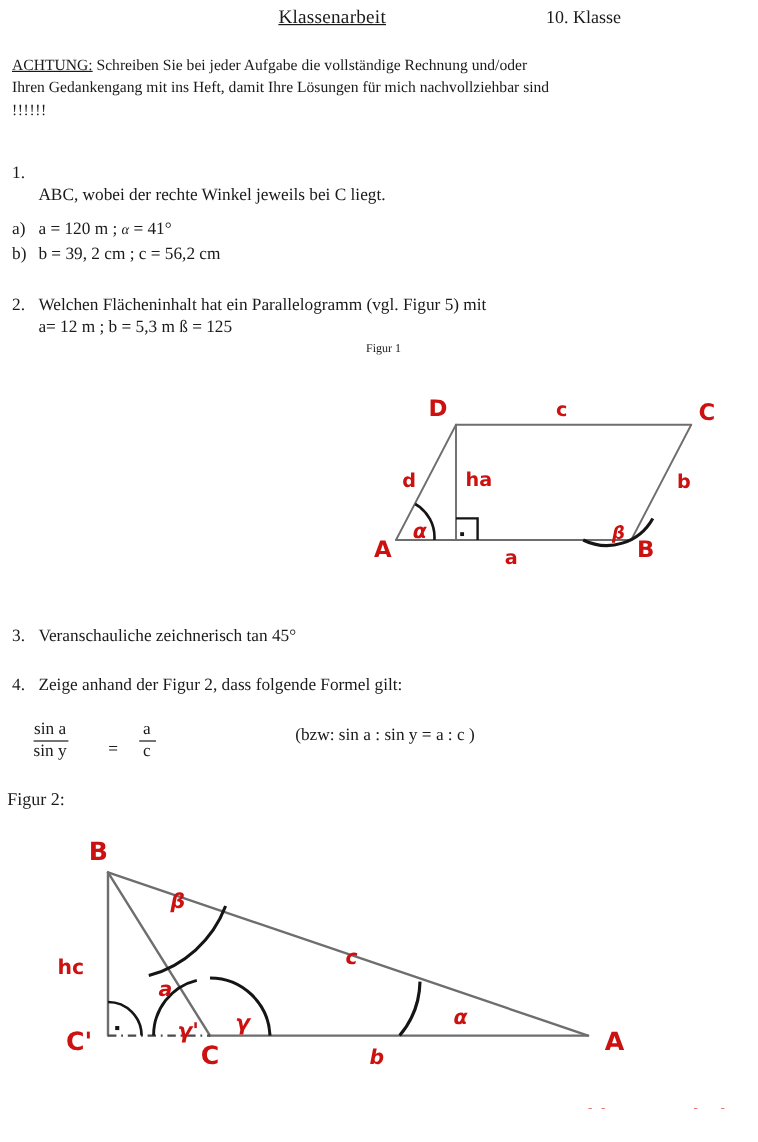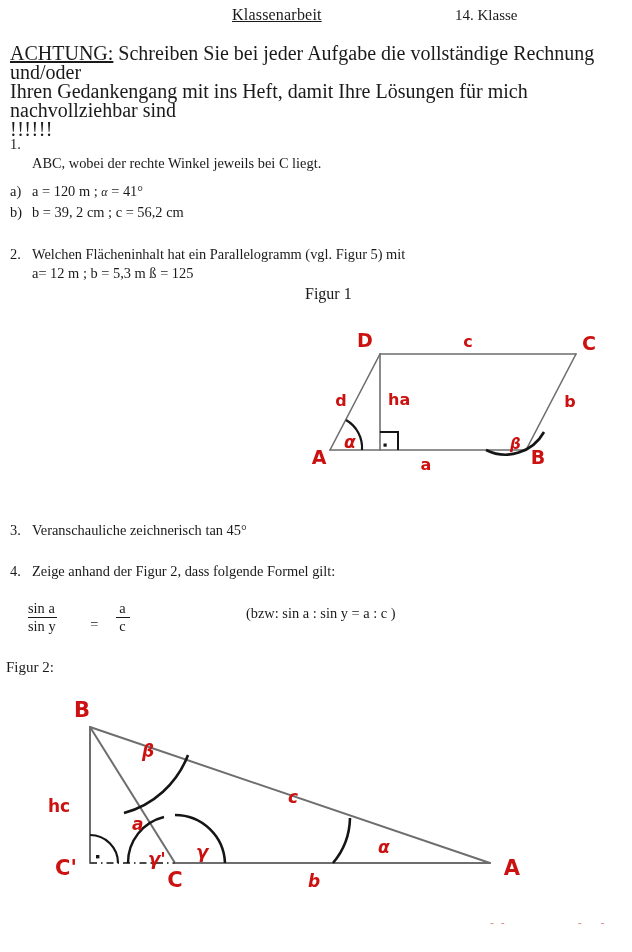--- a/index.html
+++ b/index.html
@@ -42,21 +42,21 @@
     top: 1px;
     font-size: 15px;
   }
 
   
   .notice {
     position: absolute;
     left: 10px;
     top: 44px;
     width: 614px;
-    font-size: 20px;
+    font-size: 13px;
     line-height: 19px;
   }
   .notice u { text-decoration: underline; }
   .notice .bangs { letter-spacing: .5px; }
 
   
   .task {
     position: absolute;
     font-size: 14.4px;
     line-height: 19px;
@@ -82,35 +82,35 @@
     top: 0;
     width: 22px;
   }
   .sub .body { margin-left: 22px; display: block; }
 
   .alpha-g { font-style: italic; font-size: 12px; }
 
   
   .fig-cap {
     position: absolute;
-    font-size: 16px;
+    font-size: 10px;
   }
 
   
   .formula {
     position: absolute;
     left: 28px;
     top: 600px;
     font-size: 14.4px;
     line-height: 17px;
   }
   .frac {
     display: inline-block;
     vertical-align: middle;
-    text-align: left;
+    text-align: center;
   }
   .frac .top {
     display: block;
     border-bottom: 1px solid #1a1a1a;
     padding: 0 1px 0 0;
   }
   .frac .bot { display: block; padding: 0 1px 0 0; }
   .eq-sign {
     display: inline-block;
     vertical-align: middle;
@@ -164,21 +164,21 @@
     font-style: italic;
   }
 </style>
 </head>
 <body>
 
 <div id="page">
 
   <div class="hdr">
     <div class="hdr-title">Klassenarbeit</div>
-    <div class="hdr-class">14. Klasse</div>
+    <div class="hdr-class">10. Klasse</div>
   </div>
 
   <div class="notice">
     <div>
       <u>ACHTUNG:</u>
       <span>Schreiben Sie bei jeder Aufgabe die vollständige Rechnung und/oder</span>
     </div>
     <div>Ihren Gedankengang mit ins Heft, damit Ihre Lösungen für mich nachvollziehbar sind</div>
     <div class="bangs">!!!!!!</div>
   </div>

